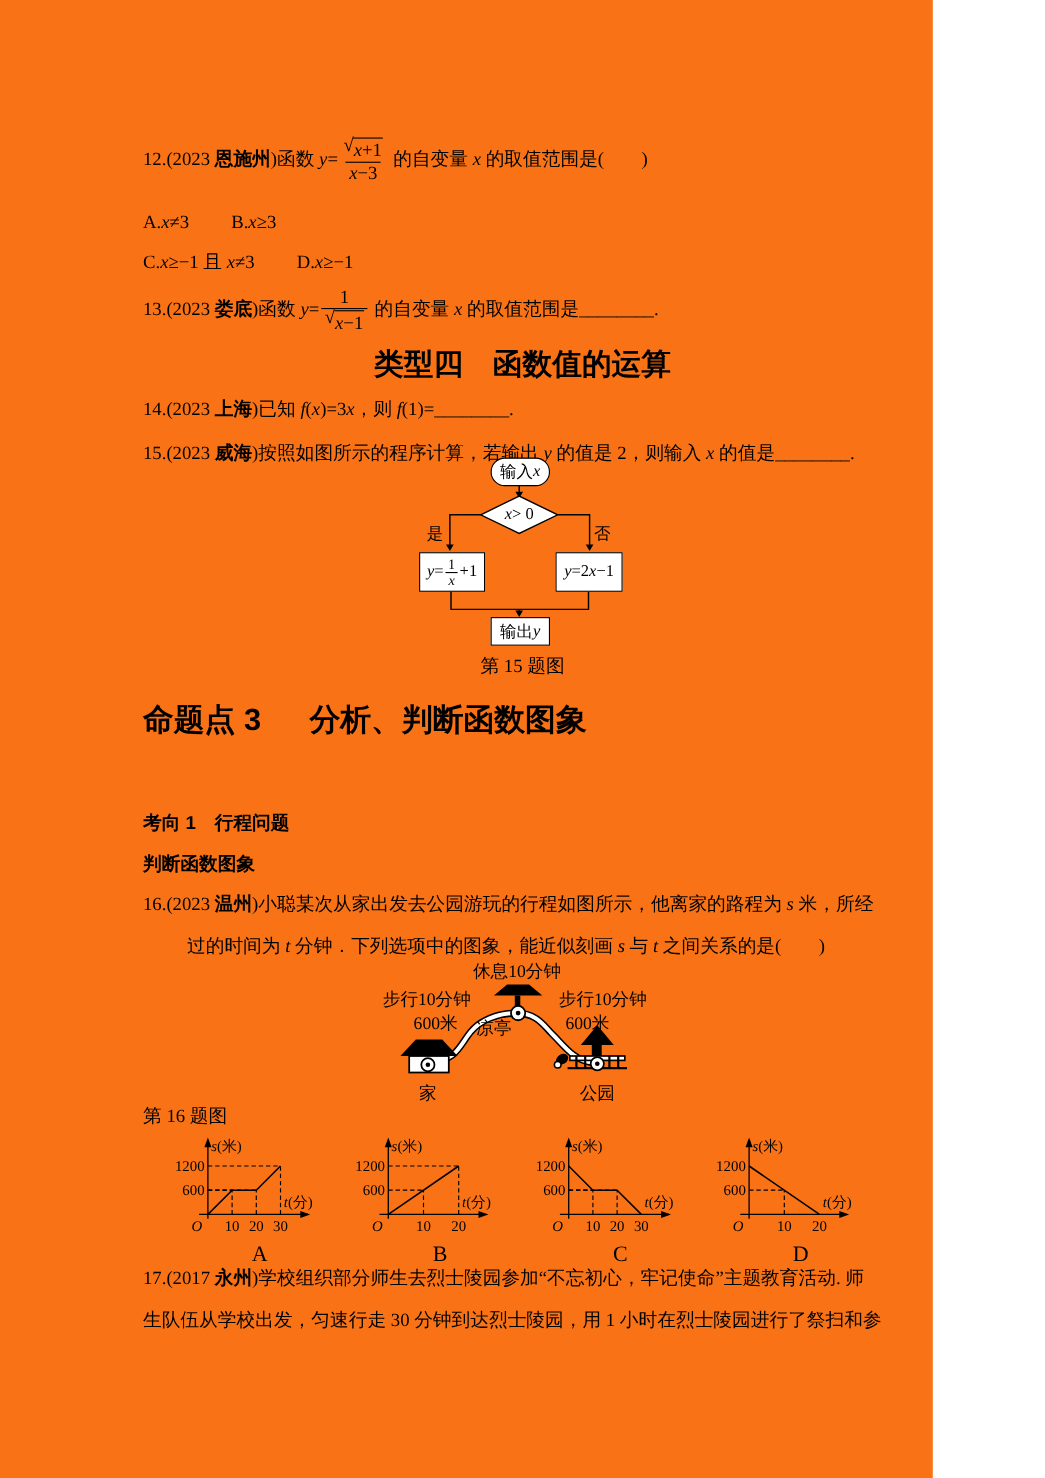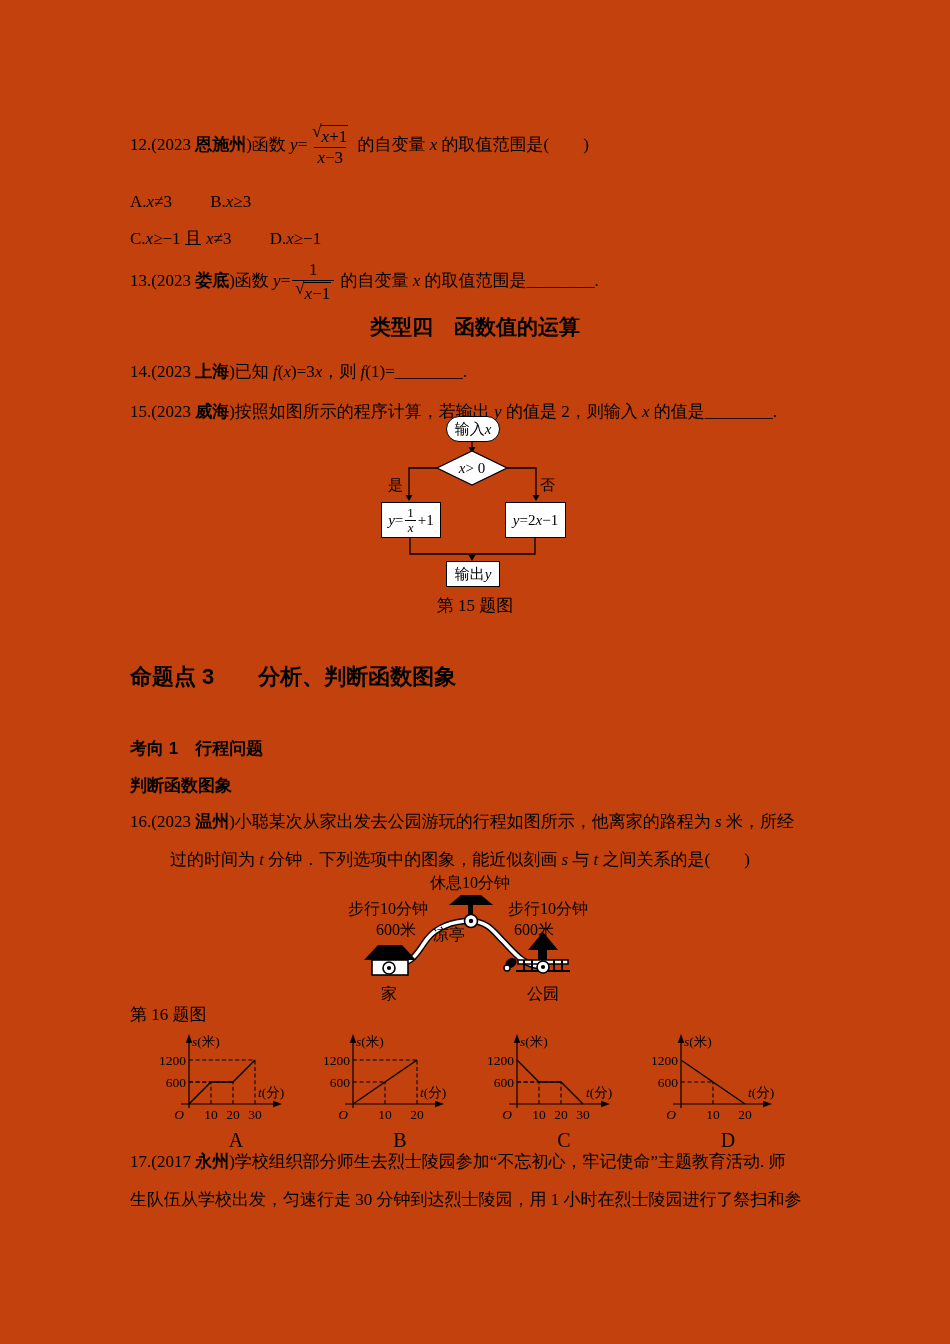--- a/index.html
+++ b/index.html
@@ -1,16 +1,16 @@
 <!DOCTYPE html>
 <html><head>
 <meta charset="utf-8">
 <style>
   html,body{margin:0;padding:0;background:#fff;}
-  .page{position:relative;width:950px;height:1344px;background:#c2410c;color:#000;
+  .page{position:relative;width:848px;height:1344px;background:#f97316;color:#000;
         font-family:"Liberation Serif","DejaVu Serif",serif;font-size:17px;overflow:hidden;}
   .line{position:absolute;left:130px;white-space:nowrap;}
   .mathline{line-height:58px;height:60px;}
   .b{font-weight:bold;}
   .mi{font-style:italic;font-family:"Liberation Serif","DejaVu Serif",serif;}
   .frac{display:inline-flex;flex-direction:column;align-items:center;vertical-align:middle;
         margin:0 2px;line-height:1.18;text-align:center;}
   .fnum{display:block;padding:0 3px;}
   .fden{display:block;border-top:1.3px solid #000;padding:0 3px;}
   .sqrt{display:inline-flex;align-items:flex-start;white-space:nowrap;}
@@ -56,21 +56,21 @@
   <div class="line" style="top:227px;"><span>C.</span><span class="mi">x</span><span>≥−1 且 </span><span class="mi">x</span><span>≠3</span><span>　　 </span><span>D.</span><span class="mi">x</span><span>≥−1</span></div>
 
   <div class="line mathline" style="top:252px;"><span>13.(2023 </span><span class="b">娄底</span><span>)函数 </span><span class="mi">y</span><span>=</span><span class="frac">
         <span class="fnum"><span>1</span></span>
         <span class="fden"><span class="sqrt">
             <span class="sqrt-sign">√</span>
             <span class="radicand"><span class="mi">x</span><span>−1</span></span>
           </span></span>
       </span><span> 的自变量 </span><span class="mi">x</span><span> 的取值范围是________.</span></div>
 
-  <div class="heading-center" style="top:313px;font-size:21px;text-align:center;">类型四　函数值的运算</div>
+  <div class="heading-center" style="top:313px;font-size:27px;text-align:center;">类型四　函数值的运算</div>
 
   <div class="line" style="top:360px;"><span>14.(2023 </span><span class="b">上海</span><span>)已知 </span><span class="mi">f</span><span>(</span><span class="mi">x</span><span>)=3</span><span class="mi">x</span><span>，则 </span><span class="mi">f</span><span>(1)=________.</span></div>
   <div class="line" style="top:400px;"><span>15.(2023 </span><span class="b">威海</span><span>)按照如图所示的程序计算，若输出 </span><span class="mi">y</span><span> 的值是 2，则输入 </span><span class="mi">x</span><span> 的值是________.</span></div>
 
   <div class="flow">
     <svg width="230" height="205" viewBox="0 0 230 205">
       <line x1="112" y1="26" x2="112" y2="34" stroke="#000" stroke-width="1.3"></line>
       <polygon points="108.5,33 115.5,33 112,39" fill="#000"></polygon>
       <polygon points="77,54 112,37 147,54 112,71" fill="#fff" stroke="#000" stroke-width="1.3"></polygon>
       <polyline points="77,54 49,54 49,82" fill="none" stroke="#000" stroke-width="1.3"></polyline>
@@ -106,21 +106,21 @@
         <span class="mi">x</span>
         <span>−1</span>
       </div>
     <div class="fc-box" style="left:86px;top:147px;width:52px;height:24px;">
         <span>输出</span>
         <span class="mi">y</span>
       </div>
     <div class="fc-caption">第 15 题图</div>
   </div>
 
-  <div class="heading-left" style="top:662px;font-size:22px;">
+  <div class="heading-left" style="top:636px;font-size:28px;">
     <span>命题点 3</span><span style="display:inline-block;width:44px;"></span><span>分析、判断函数图象</span>
   </div>
 
 
   <div class="subheading" style="top:737px;">考向 1　行程问题</div>
   <div class="subheading" style="top:774px;">判断函数图象</div>
 
   <div class="line" style="top:810px;"><span>16.(2023 </span><span class="b">温州</span><span>)小聪某次从家出发去公园游玩的行程如图所示，他离家的路程为 </span><span class="mi">s</span><span> 米，所经</span></div>
   <div class="line" style="top:848px;margin-left:40px;"><span>过的时间为 </span><span class="mi">t</span><span> 分钟．下列选项中的图象，能近似刻画 </span><span class="mi">s</span><span> 与 </span><span class="mi">t</span><span> 之间关系的是(　　)</span></div>
 

